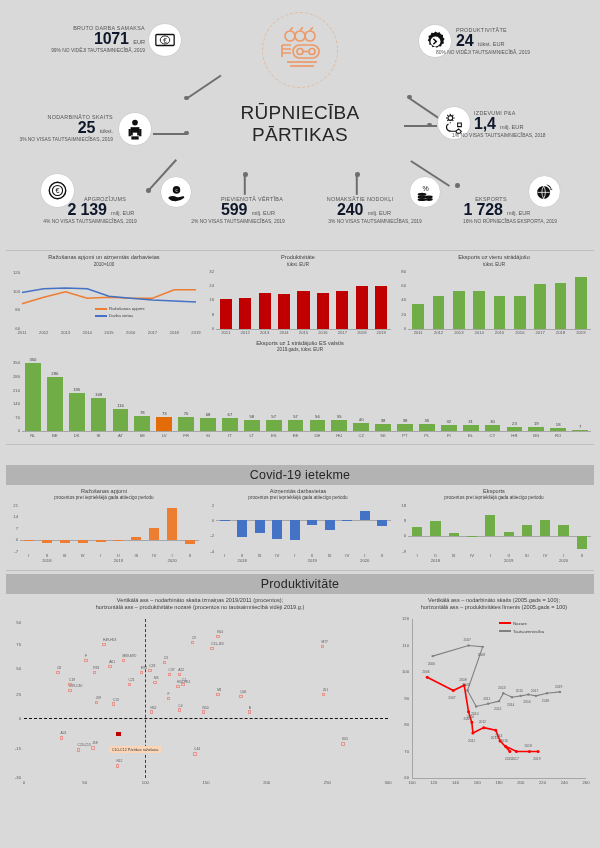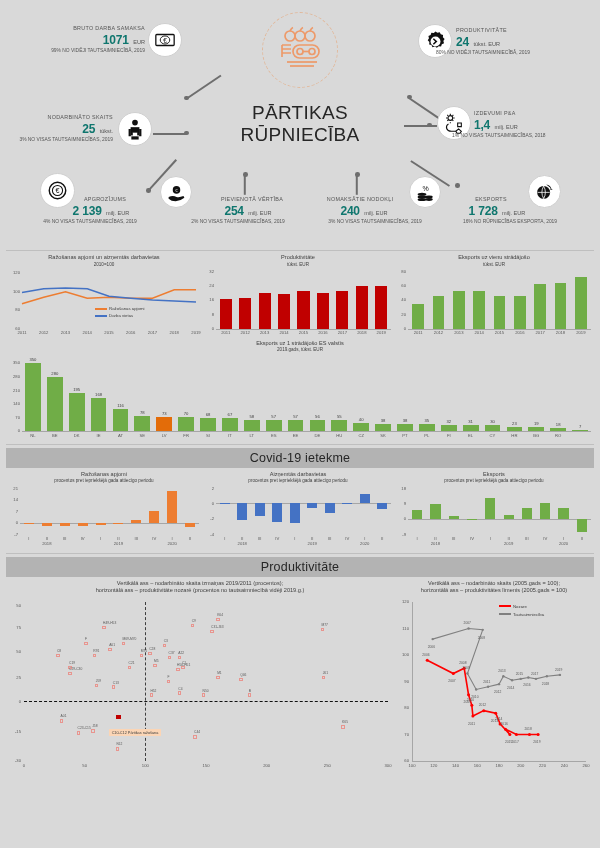--- a/index.html
+++ b/index.html
@@ -12,21 +12,21 @@
     overflow:hidden;
     position:relative;
   }
   .page { position:relative; width:600px; height:848px; }
 
   
   .top { position:relative; height:248px; }
   .kpi { position:absolute; }
   .kpi-title { font-size:5.4px; letter-spacing:.3px; color:#555; white-space:nowrap; text-transform:uppercase; }
   .kpi-val { white-space:nowrap; line-height:1; }
-  .kpi-num { font-size:12px; color:#0f766e; font-weight:bold; letter-spacing:-.2px; }
+  .kpi-num { font-size:16px; color:#0f172a; font-weight:bold; letter-spacing:-.2px; }
   .kpi-unit { font-size:5.6px; color:#555; }
   .kpi-sub { font-size:4.9px; color:#555; white-space:nowrap; }
   .ta-r { text-align:right; }
   .ta-l { text-align:left; }
   .ta-c { text-align:center; }
 
   .icon-circle {
     position:absolute; border-radius:50%;
     background:#fff; border:1px solid #cfcfcf;
     display:flex; align-items:center; justify-content:center;
@@ -128,22 +128,22 @@
           <path d="M30 28.5 h6"></path>
           <path d="M9 22 h9 M9 26 h9 M9 30 h9"></path>
           <path d="M9 22 v12"></path>
           <path d="M14 39 h30"></path>
           <path d="M17 43 h24"></path>
         </g>
       </svg>
     </div>
 
     <div class="center-title">
+      <div>RŪPNIECĪBA</div>
       <div>PĀRTIKAS</div>
-      <div>RŪPNIECĪBA</div>
     </div>
 
     <div class="icon-circle" style="left:148px;top:23px;width:34px;height:34px;">
       <svg width="22" height="22" viewBox="0 0 24 24">
         <rect x="2" y="6" width="20" height="12" rx="1" fill="none" stroke="#111" stroke-width="1.4"></rect>
         <ellipse cx="12" cy="12" rx="5.2" ry="4.4" fill="none" stroke="#111" stroke-width="1"></ellipse>
         <text x="12" y="15" font-size="7" text-anchor="middle" fill="#111" font-family="'Liberation Sans',sans-serif">€</text>
       </svg>
     </div>
     <div class="kpi ta-r" style="left:10px;top:25px;width:135px;">
@@ -193,21 +193,21 @@
     <div class="icon-circle" style="left:160px;top:176px;width:32px;height:32px;">
       <svg width="21" height="21" viewBox="0 0 24 24">
         <circle cx="12" cy="9" r="4.3" fill="#111"></circle>
         <text x="12" y="11.6" font-size="5" text-anchor="middle" fill="#fff" font-family="'Liberation Sans',sans-serif">€</text>
         <path d="M3 17 q5 -2 9 0 q3 1 8 -1 l1 2 q-5 4 -10 4 q-5 0 -8 -3 z" fill="#111"></path>
       </svg>
     </div>
     <div class="kpi ta-c" style="left:168px;top:196px;width:140px;">
       <div class="kpi-title" style="margin-left:28px;">PIEVIENOTĀ VĒRTĪBA</div>
       <div class="kpi-val" style="margin-left:20px;">
-        <span class="kpi-num">254</span>
+        <span class="kpi-num">599</span>
         <span class="kpi-unit">milj. EUR</span>
       </div>
       <div class="kpi-sub" style="margin-top:1px;">2% NO VISAS TAUTSAIMNIECĪBAS, 2019</div>
     </div>
 
     <div class="icon-circle" style="left:409px;top:176px;width:32px;height:32px;">
       <svg width="21" height="21" viewBox="0 0 24 24">
         <text x="12" y="10" font-size="8" text-anchor="middle" fill="#111" font-family="'Liberation Sans',sans-serif">%</text>
         <ellipse cx="8" cy="14" rx="5" ry="1.8" fill="#111"></ellipse>
         <ellipse cx="8" cy="17" rx="5" ry="1.8" fill="#111"></ellipse>
@@ -467,21 +467,21 @@
           <div class="vlabel" style="left:540.1730769230769px;top:67.50285714285714px;width:24px;">18</div>
           <div class="xlab" style="left:540.1730769230769px;top:78.5px;width:24px;">RO</div>
           <div style="position:absolute;left:566.1792307692307px;top:75.64px;width:15.756923076923075px;height:1.3599999999999994px;background:#70ad47;"></div>
           <div class="vlabel" style="left:562.0576923076923px;top:69.64px;width:24px;">7</div>
           <div class="xlab" style="left:562.0576923076923px;top:78.5px;width:24px;"></div>
         </div>
     </div>
   </div>
 
   <div class="sep" style="margin-top:4px;"></div>
-  <div class="panel" style="margin-top:3px;">
+  <div class="panel" style="margin-top:20px;">
     <div class="band">Covid-19 ietekme</div>
     <div class="charts-row" style="margin-top:3px;">
       <div class="chart-box" style="width:196px;">
         <div class="ch-title">Ražošanas apjomi</div>
         <div class="ch-sub">procentos pret iepriekšējā gada attiecīgo periodu</div>
         <div class="plot" id="plot-cov1" style="height:62px;margin-top:3px;">
             <div class="axis-lbl" style="left:0;top:45.4px;width:12px;text-align:right;">-7</div>
             <div class="axis-lbl" style="left:0;top:33.9px;width:12px;text-align:right;">0</div>
             <div class="axis-lbl" style="left:0;top:22.4px;width:12px;text-align:right;">7</div>
             <div class="axis-lbl" style="left:0;top:10.9px;width:12px;text-align:right;">14</div>

